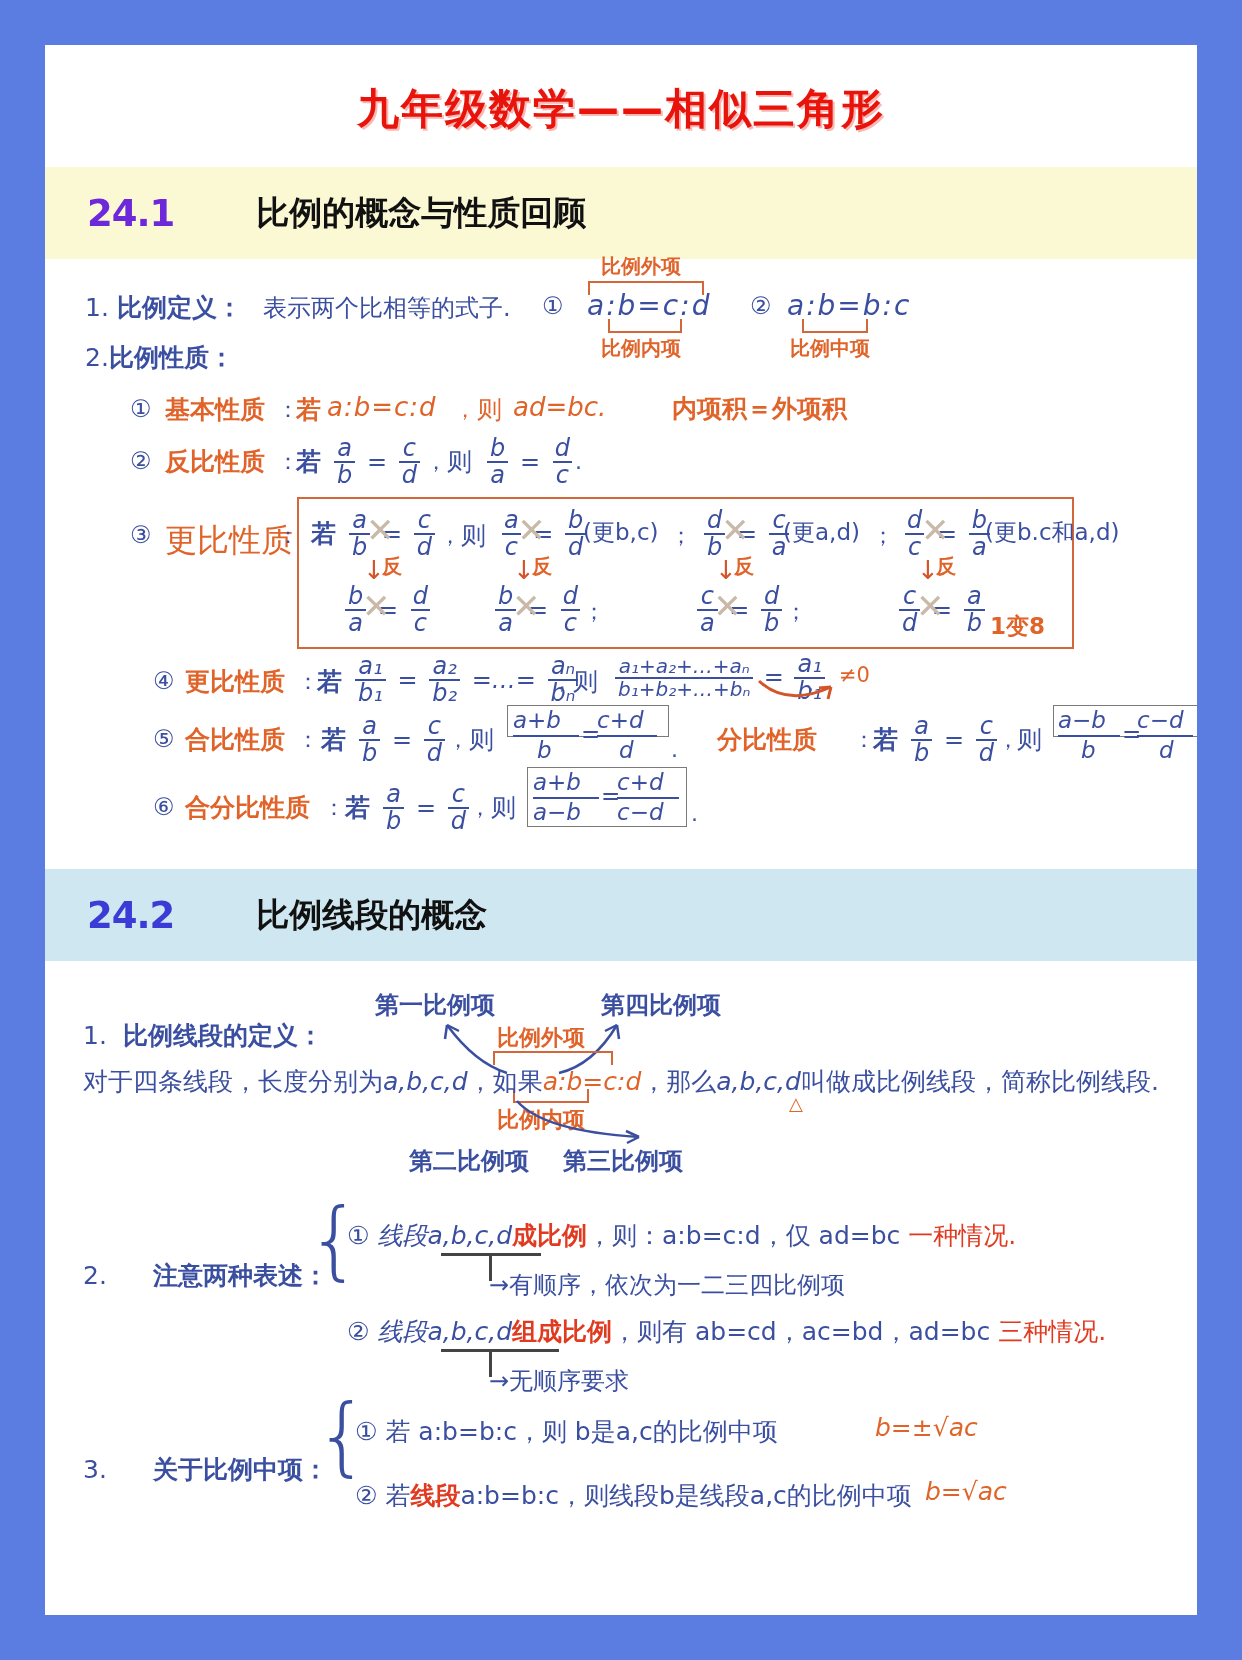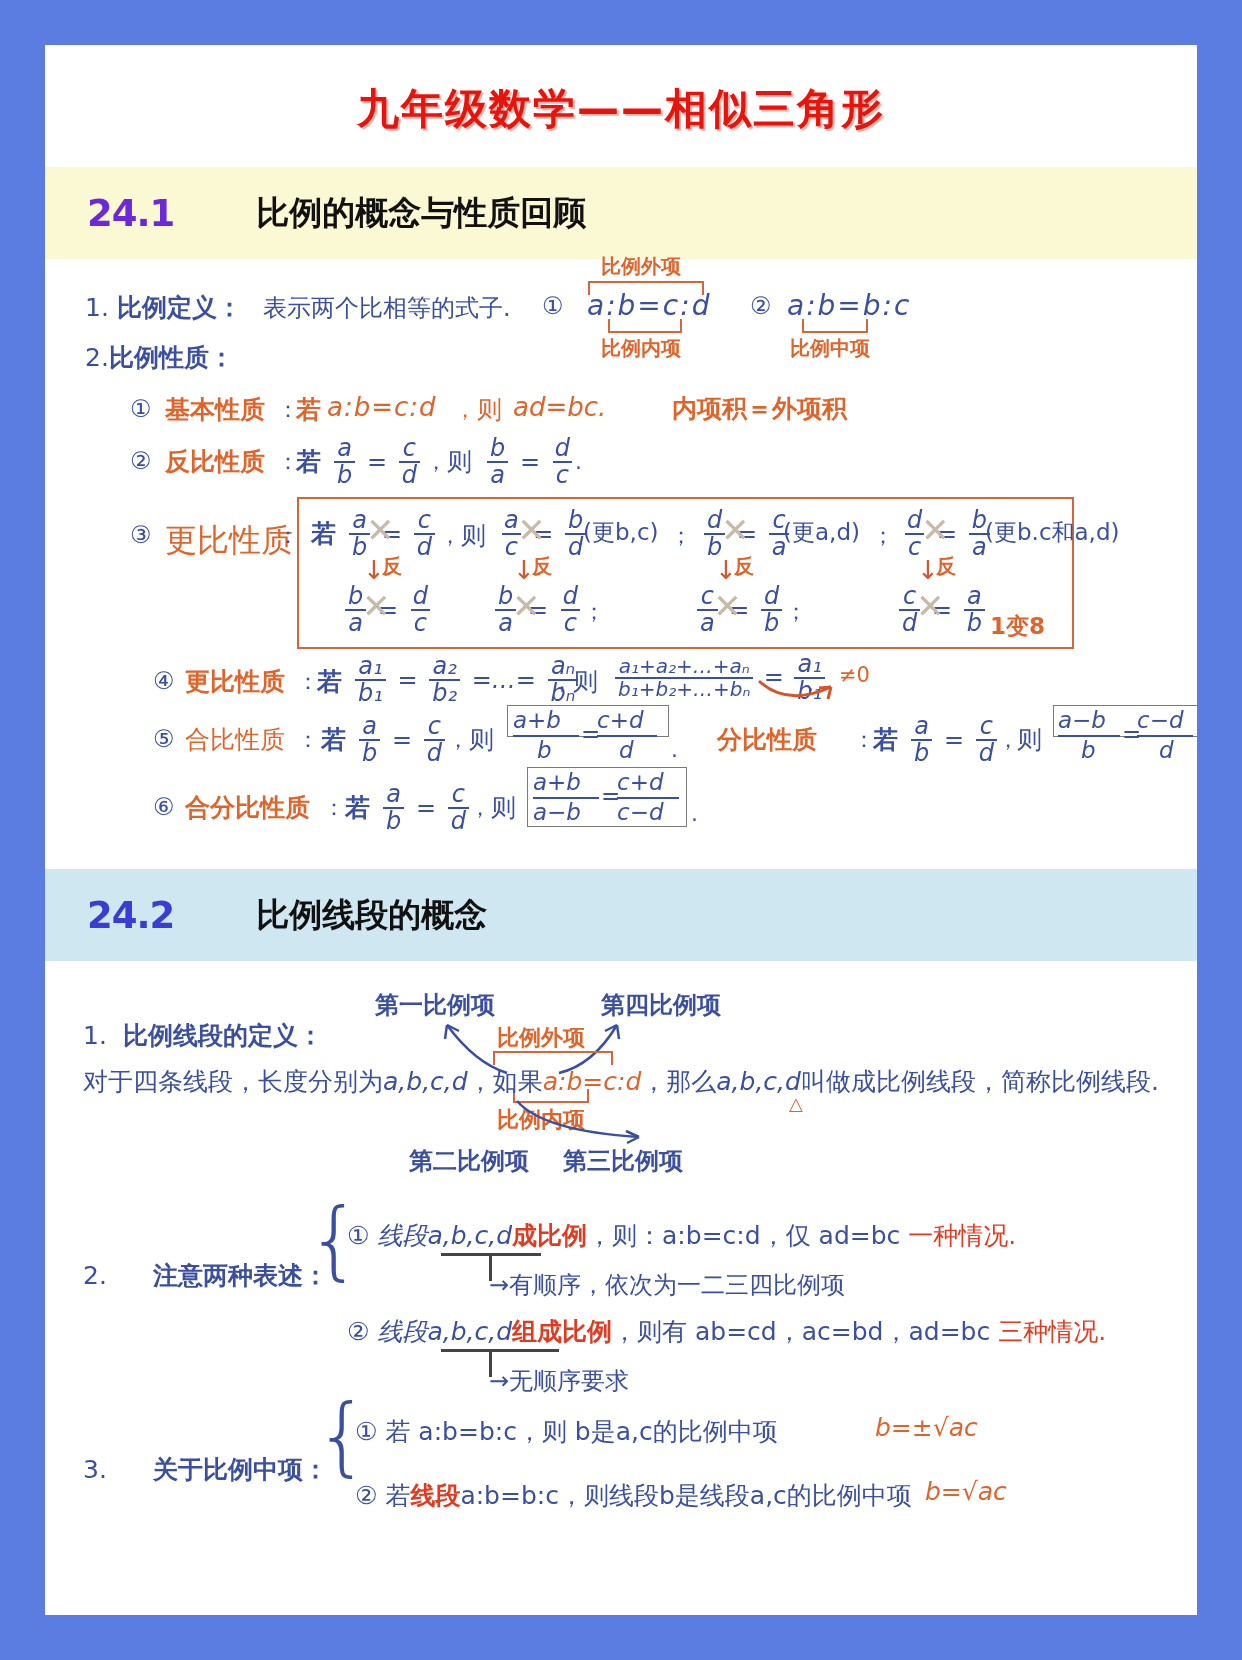--- a/index.html
+++ b/index.html
@@ -301,21 +301,21 @@
         </span>
     </div>
     <div class="abs" style="left:762px;top:412px;font-size:22px;">.</div>
     <svg class="abs" style="left:712px;top:414px;" width="86" height="36">
       <path d="M2,8 Q30,34 74,14" stroke="#d4552a" stroke-width="3" fill="none"></path>
       <path d="M74,14 L62,15 M74,14 L71,26" stroke="#d4552a" stroke-width="3" fill="none"></path>
     </svg>
     <div class="abs orange" style="left:794px;top:404px;font-size:21px;">≠0</div>
 
     <div class="abs" style="left:108px;top:466px;font-size:24px;">⑤</div>
-    <div class="abs orange cn" style="left:140px;top:464px;font-size:25px;font-weight:normal;text-align:center;">合比性质</div>
+    <div class="abs orange cn" style="left:140px;top:464px;font-size:25px;font-weight:bold;text-align:center;">合比性质</div>
     <div class="abs cn" style="left:252px;top:466px;font-size:22px;">：</div>
     <div class="abs cn" style="left:276px;top:464px;font-size:25px;font-weight:bold;">若</div>
     <div class="abs it" style="left:310px;top:456px;font-size:24px;">
       <span class="fr">
           <span class="nu">a</span>
           <span class="de">b</span>
         </span>
       <span>=</span>
       <span class="fr">
           <span class="nu">c</span>

